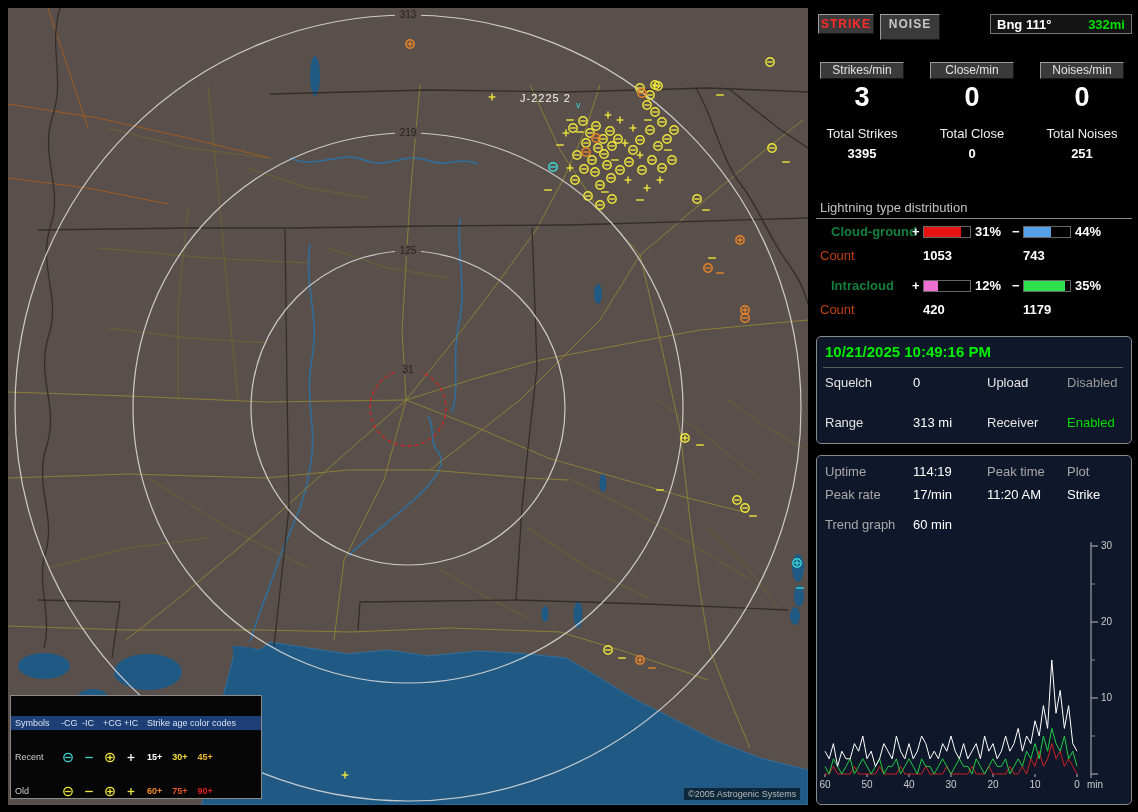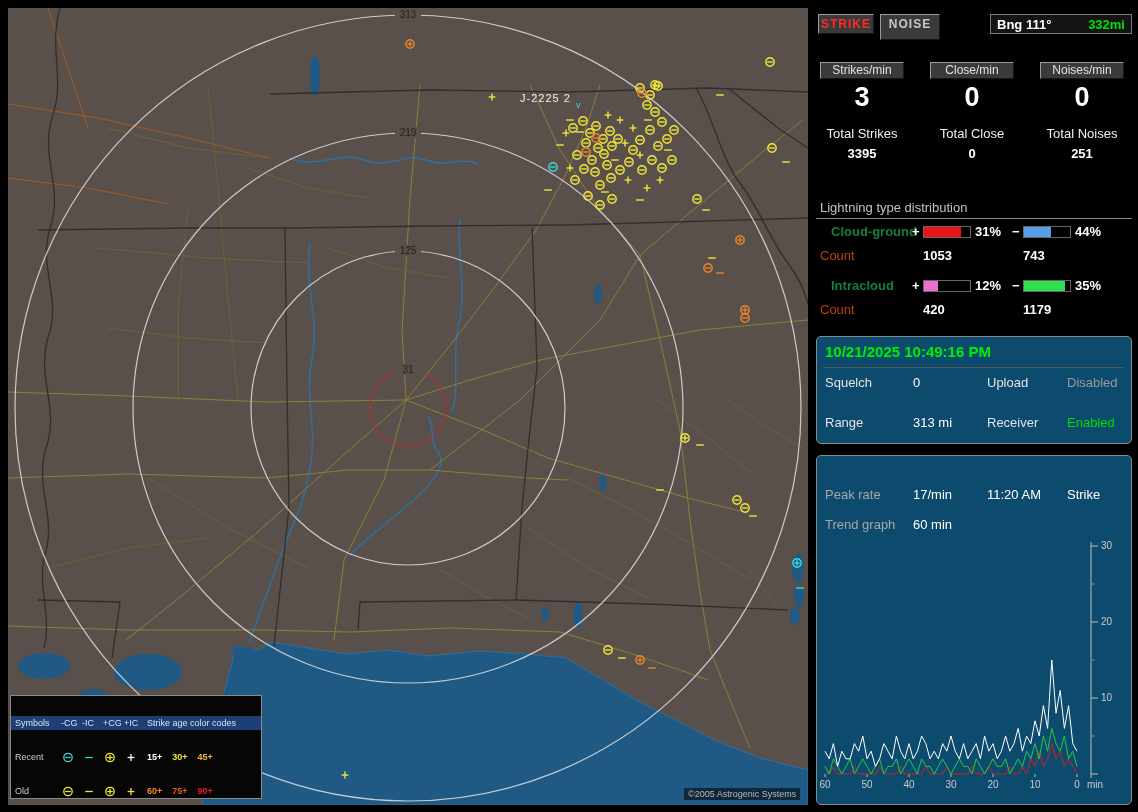--- a/index.html
+++ b/index.html
@@ -48,21 +48,21 @@
   .bar { position:absolute; top:2px; width:48px; height:12px; background:#000; border:1px solid #666; display:inline-block; }
   .bar > i { display:block; height:100%; }
   .bar1 { left:111px; } .bar2 { left:211px; }
   .pct1 { position:absolute; left:163px; font-weight:bold; color:#fff; }
   .pct2 { position:absolute; left:263px; font-weight:bold; color:#fff; }
   .crow { position:absolute; left:0; width:326px; height:16px; }
   .crow .clabel { position:absolute; left:8px; color:#c2410c; }
   .crow .cv1 { position:absolute; left:111px; font-weight:bold; color:#fff; }
   .crow .cv2 { position:absolute; left:211px; font-weight:bold; color:#fff; }
 
-  .info-box { position:absolute; left:4px; width:316px; background:#0c4a6e; border:1px solid #8a8a8a; border-radius:5px; }
+  .info-box { position:absolute; left:4px; width:316px; background:#0f172a; border:1px solid #8a8a8a; border-radius:5px; }
   .status-box { top:336px; height:108px; }
   .trend-box { top:455px; height:350px; }
   .datetime { position:absolute; left:8px; top:6px; font-size:15px; font-weight:bold; }
   .status-rule { position:absolute; left:6px; top:30px; width:300px; border-top:1px solid #5a5a5a; }
   .srow, .irow { position:absolute; left:0; width:314px; height:18px; }
   .c1 { position:absolute; left:8px; }  .c2 { position:absolute; left:96px; }
   .c3 { position:absolute; left:170px; } .c4 { position:absolute; left:250px; }
   .lab { color:#a8a8a8; } .val { color:#ffffff; }
   .wlab { color:#e4e4e4; }
   #trend-svg { position:absolute; left:2px; top:80px; }
@@ -694,20 +694,26 @@
       </div>
       <div class="srow" style="top:78px;">
         <span class="c1 wlab">Range</span>
         <span class="c2 val">313 mi</span>
         <span class="c3 wlab">Receiver</span>
         <span class="c4" style="color: rgb(0, 221, 0);">Enabled</span>
       </div>
     </div>
 
     <div class="info-box trend-box">
+      <div class="irow" style="top:8px;">
+        <span class="c1 lab">Uptime</span>
+        <span class="c2 val">114:19</span>
+        <span class="c3 lab">Peak time</span>
+        <span class="c4 lab">Plot</span>
+      </div>
       <div class="irow" style="top:31px;text-align:center;">
         <span class="c1 lab">Peak rate</span>
         <span class="c2 val">17/min</span>
         <span class="c3 val">11:20 AM</span>
         <span class="c4 val">Strike</span>
       </div>
       <div class="irow" style="top:61px;">
         <span class="c1 lab">Trend graph</span>
         <span class="c2 val">60 min</span>
       </div>

